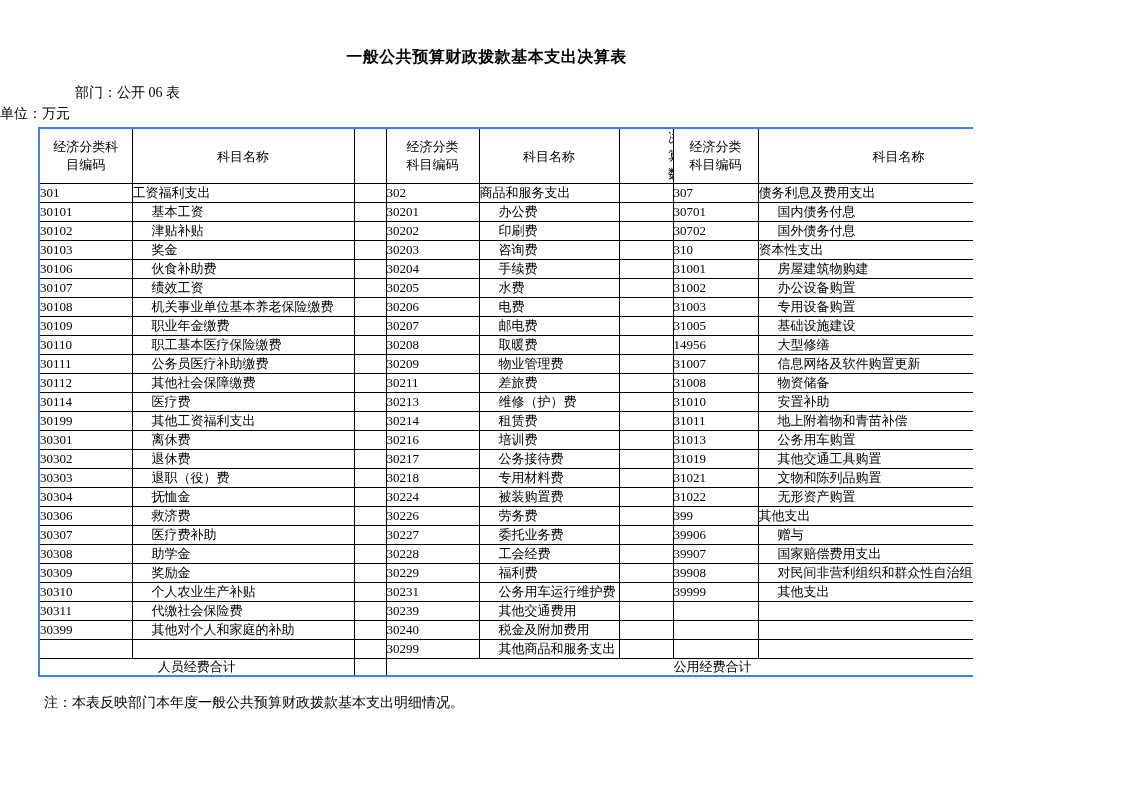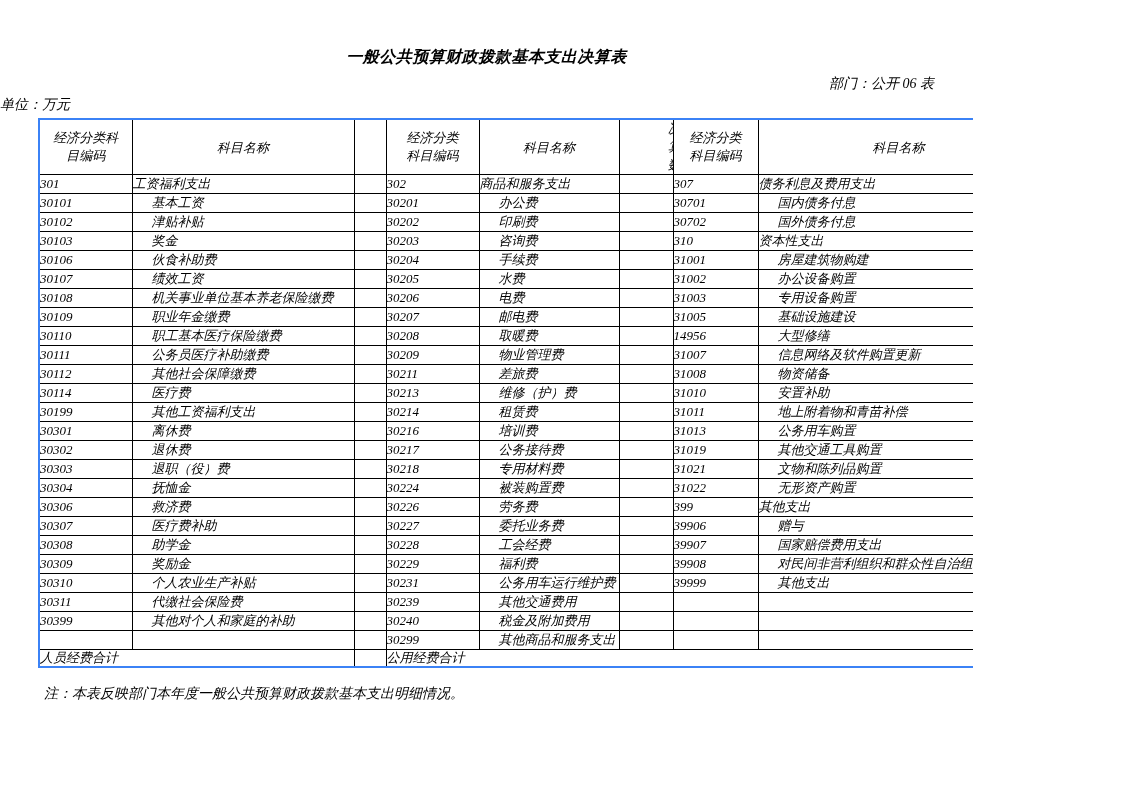--- a/index.html
+++ b/index.html
@@ -3,33 +3,33 @@
 <meta charset="utf-8">
 <style>
   * { box-sizing: border-box; }
   html, body {
     margin: 0; padding: 0;
     width: 1122px; height: 793px;
     background: #ffffff;
     color: #000000;
     font-family: "Liberation Serif", "DejaVu Serif", serif;
   }
-  .page { position: relative; width: 973px; height: 793px; overflow: hidden; font-style: italic; }
+  .page { position: relative; width: 973px; height: 793px; overflow: hidden; }
 
   .doc-title {
     padding-top: 47px;
     text-align: center;
     font-size: 16px;
     font-weight: bold;
     letter-spacing: 0.5px;
   }
   .meta-row {
     display: flex;
-    justify-content: flex-end;
-    margin: 7px 39px 0 75px;
+    justify-content: flex-start;
+    margin: 16px 39px 0 75px;
     font-size: 14px;
   }
   .unit-row {
     margin: 3px 39px 0 0;
     font-size: 14px;
   }
 
   table.fin {
     border-collapse: collapse;
     table-layout: fixed;
@@ -61,21 +61,21 @@
     white-space: nowrap;
   }
   td.code { padding-left: 8px; text-align: left; }
   td.name { padding-left: 5px; text-align: left; }
   td.name.child { padding-left: 19px; }
   td.amt { text-align: right; padding-right: 3px; }
 
   tfoot td {
     height: 16px;
     line-height: 16px;
-    text-align: left;
+    text-align: center;
     white-space: nowrap;
   }
 
   .note {
     margin: 17px 0 0 44px;
     font-size: 14px;
   }
 </style>
 </head>
 <body>

